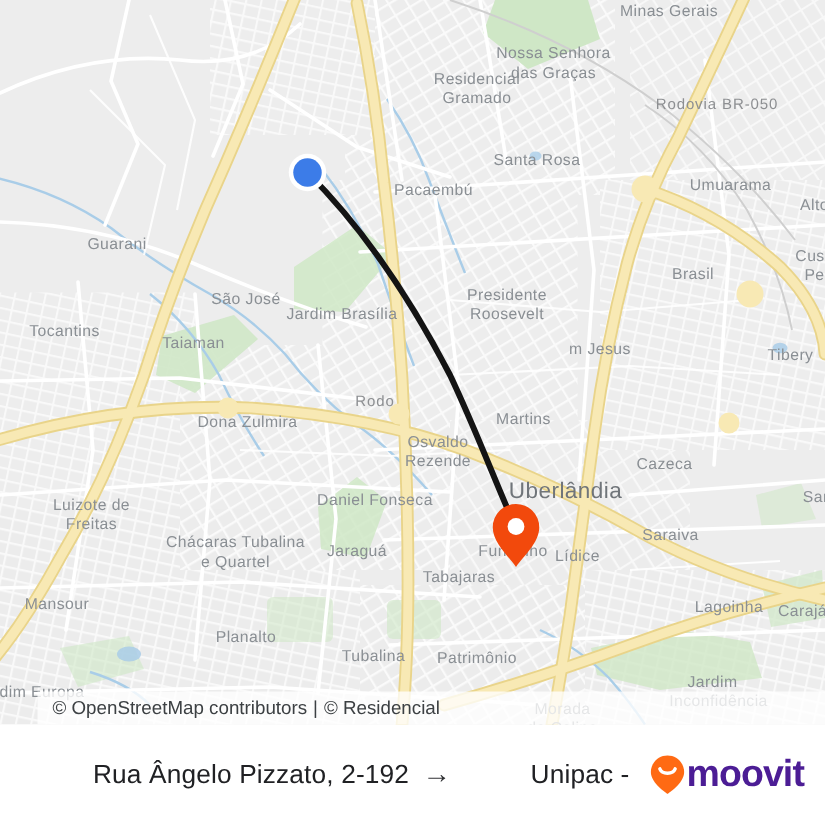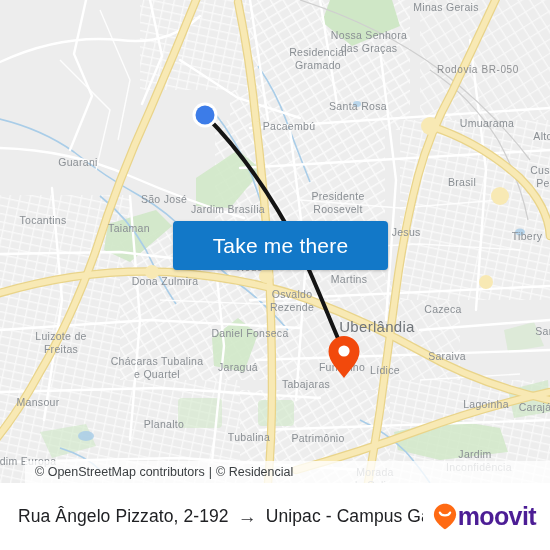--- a/index.html
+++ b/index.html
@@ -129,20 +129,21 @@
     display: flex;
     align-items: center;
     flex: 1 1 auto;
     white-space: nowrap;
     overflow: hidden;
   }
   .endpoint {
     font-size: 17.5px;
     color: #202124;
     letter-spacing: 0.1px;
+    margin-left: 44px;
   }
   .arrow-glyph {
     font-size: 19px;
     color: #303134;
     padding: 0 9px;
     line-height: 1;
   }
   #moovit-logo {
     display: flex;
     align-items: center;
@@ -355,21 +356,20 @@
       <g>
         <path d="M344 336
                  a 15.5 15.5 0 0 1 15.5 15.5
                  c 0 10.5 -10.5 19 -15.5 26.5
                  c -5 -7.5 -15.5 -16 -15.5 -26.5
                  a 15.5 15.5 0 0 1 15.5 -15.5 Z" fill="#f2490c"></path>
         <circle cx="344" cy="351" r="5.6" fill="#ffffff"></circle>
       </g>
     </svg>
 
-    <button id="take-me-there">Take me there</button>
 
     <div id="attribution">
       <span>© OpenStreetMap contributors</span>
       <span class="sep">|</span>
       <span>© Residencial</span>
     </div>
   </div>
 
   <div id="footer">
     <div id="route-summary">

